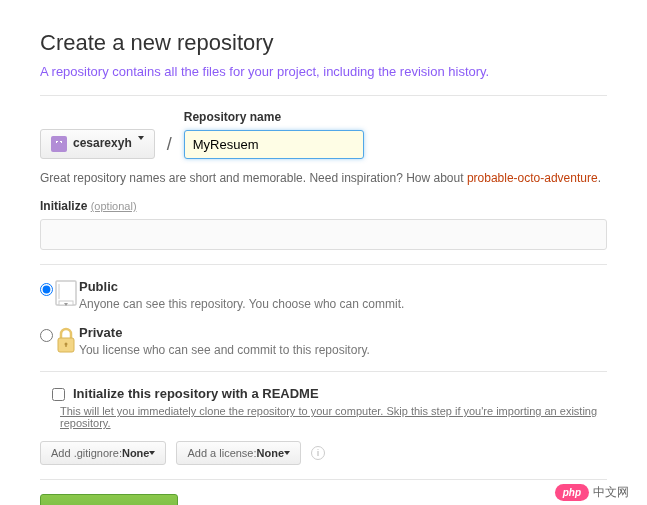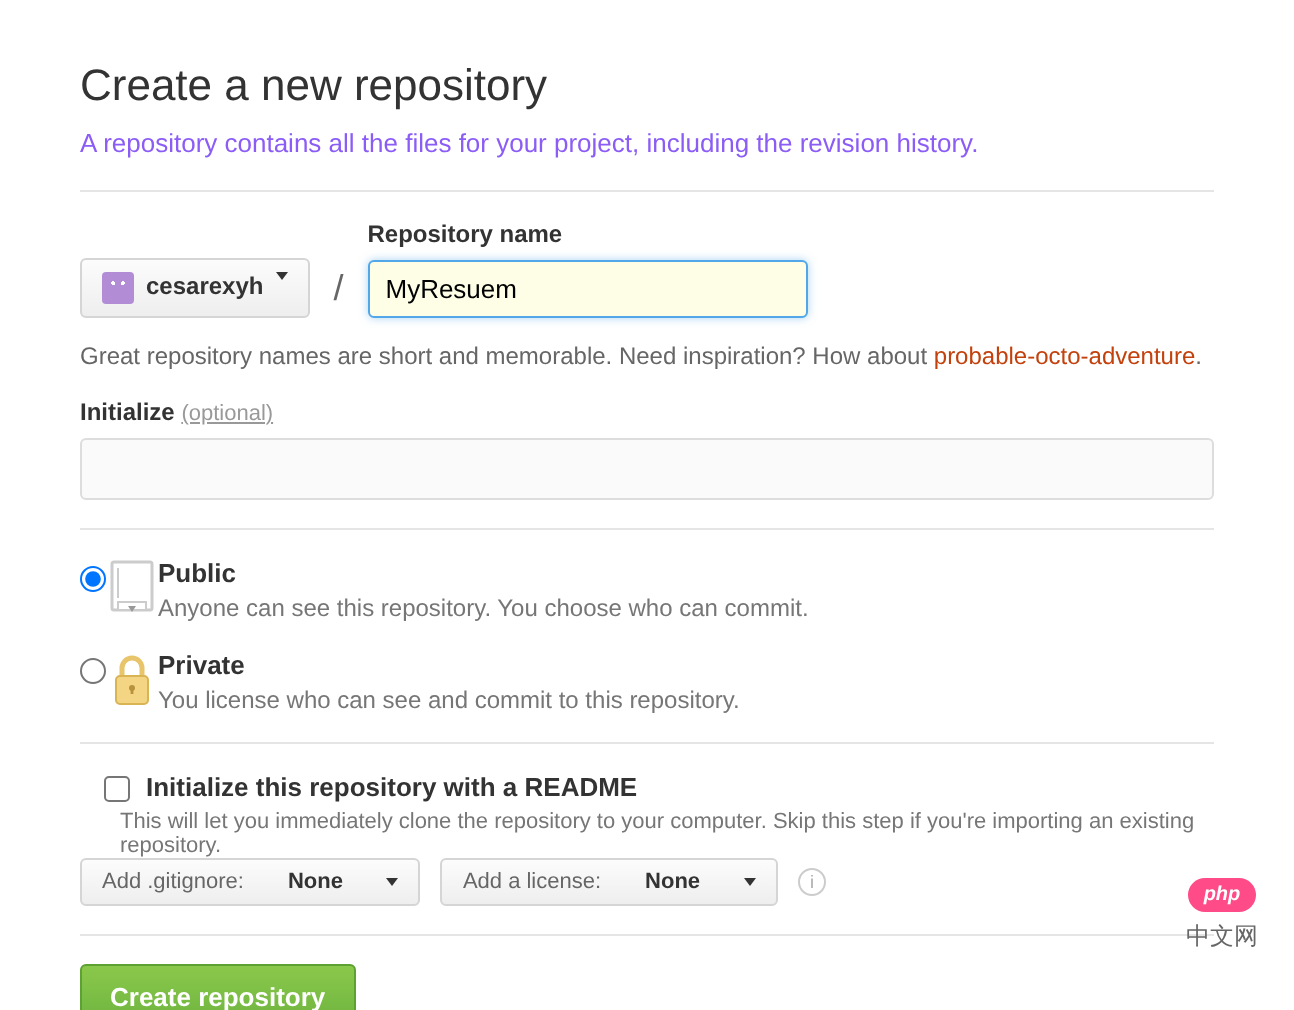--- a/index.html
+++ b/index.html
@@ -72,21 +72,21 @@
       border-left: 3px solid transparent;
       border-right: 3px solid transparent;
       border-top: 4px solid #333;
     }
     .slash {
       font-size: 18px;
       color: #666;
       padding: 0 2px 4px;
     }
     .repo-name-input {
-      width: 220px;
+      width: 180px;
       padding: 6px 8px;
       border: 1px solid #51a7e8;
       border-radius: 3px;
       font-size: 13px;
       background: #fefde5;
       box-shadow: 0 0 4px rgba(81,167,232,.5);
       outline: none;
     }
     .hint {
       font-size: 12px;
@@ -146,37 +146,39 @@
       gap: 8px;
       margin-bottom: 4px;
       padding-left: 12px;
     }
     .readme-row input { margin-top: 2px; }
     .readme-row strong { font-size: 13px; }
     .readme-hint {
       font-size: 11px;
       color: #767676;
       margin-left: 20px;
+      margin-bottom: 12px;
+      text-decoration: underline;
     }
     .selector-row {
       display: flex;
       align-items: center;
       gap: 10px;
     }
     .select-btn {
       padding: 5px 10px;
       background: linear-gradient(#fcfcfc, #eee);
       border: 1px solid #d5d5d5;
       border-radius: 3px;
       font-size: 11px;
       color: #666;
       cursor: pointer;
       display: inline-flex;
       align-items: center;
-      gap: 22px;
+      gap: 0;
     }
     .select-btn strong { color: #333; }
     .info-icon {
       width: 14px; height: 14px;
       border: 1px solid #ccc;
       border-radius: 50%;
       font-size: 9px;
       color: #aaa;
       display: inline-flex;
       align-items: center;
@@ -188,27 +190,26 @@
       border: 1px solid #5ca131;
       border-radius: 3px;
       color: #fff;
       font-size: 13px;
       font-weight: 600;
       cursor: pointer;
     }
     .watermark {
       position: absolute;
       right: 18px;
-      bottom: 28px;
+      bottom: 4px;
       display: flex;
       align-items: center;
       gap: 4px;
       font-size: 12px;
       color: #666;
-      flex-direction: column;
     }
     .watermark .pill {
       background: #ff4b87;
       color: #fff;
       font-weight: 700;
       font-size: 10px;
       padding: 3px 8px;
       border-radius: 10px;
       font-style: italic;
     }

